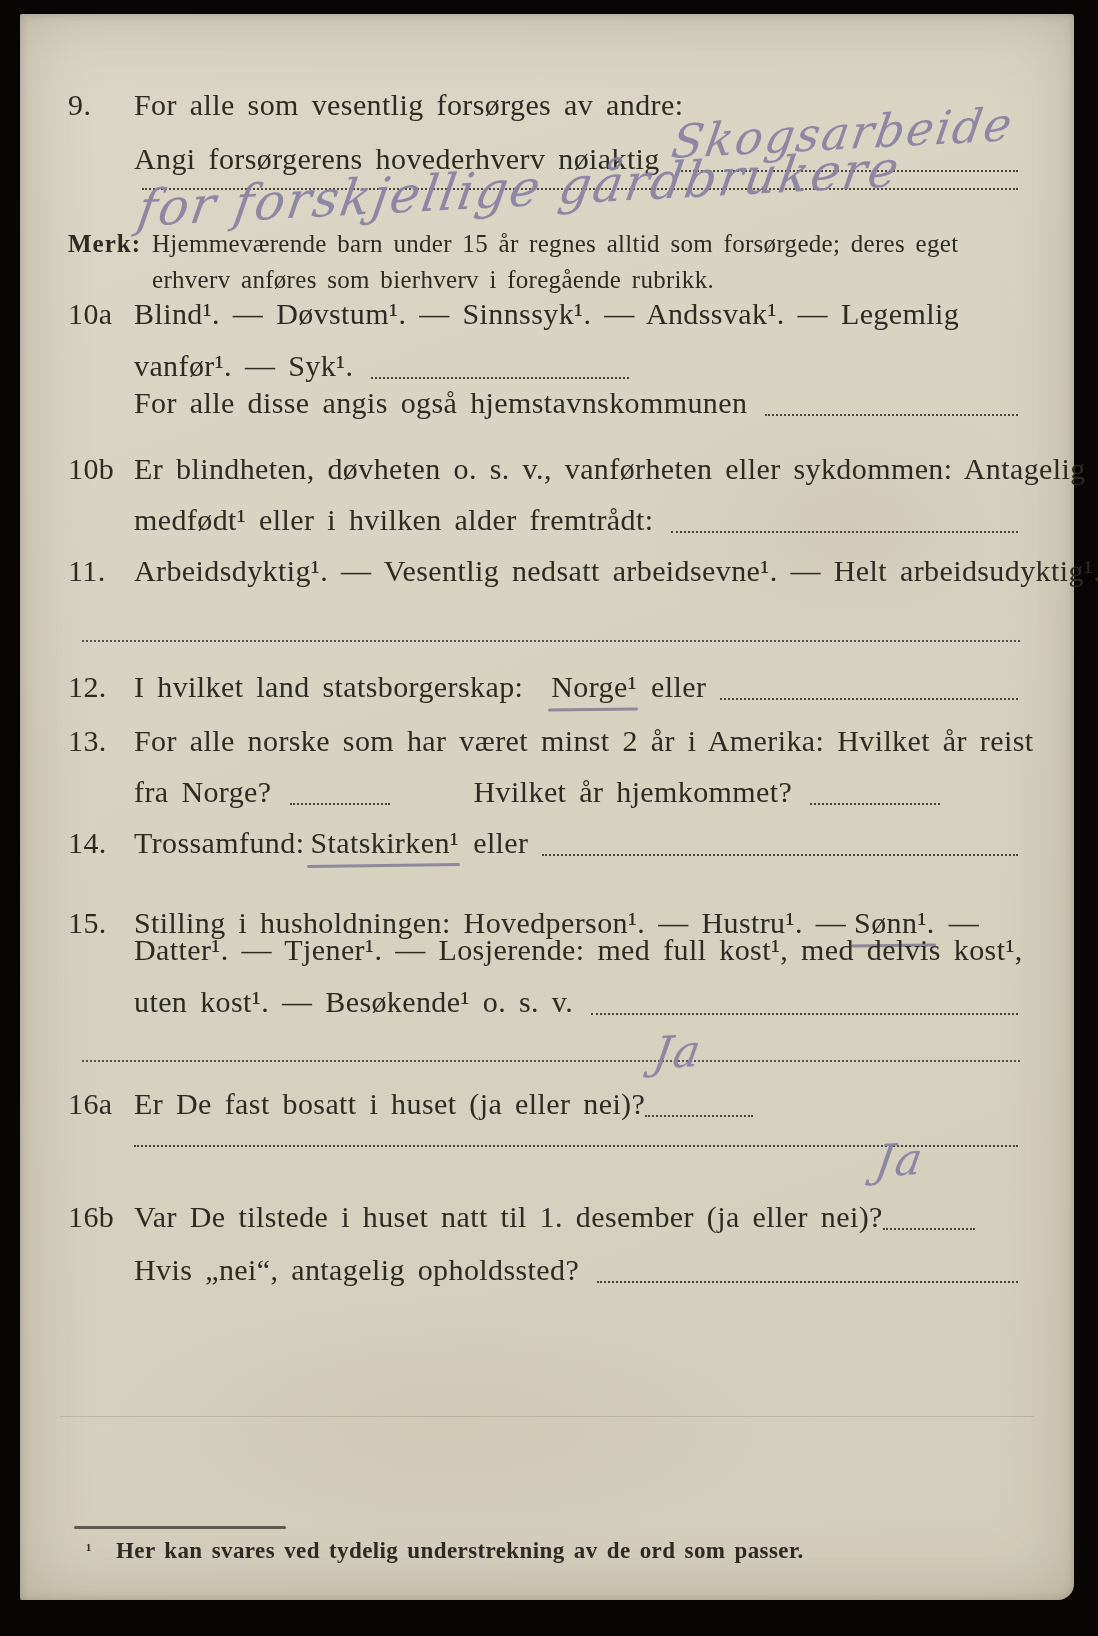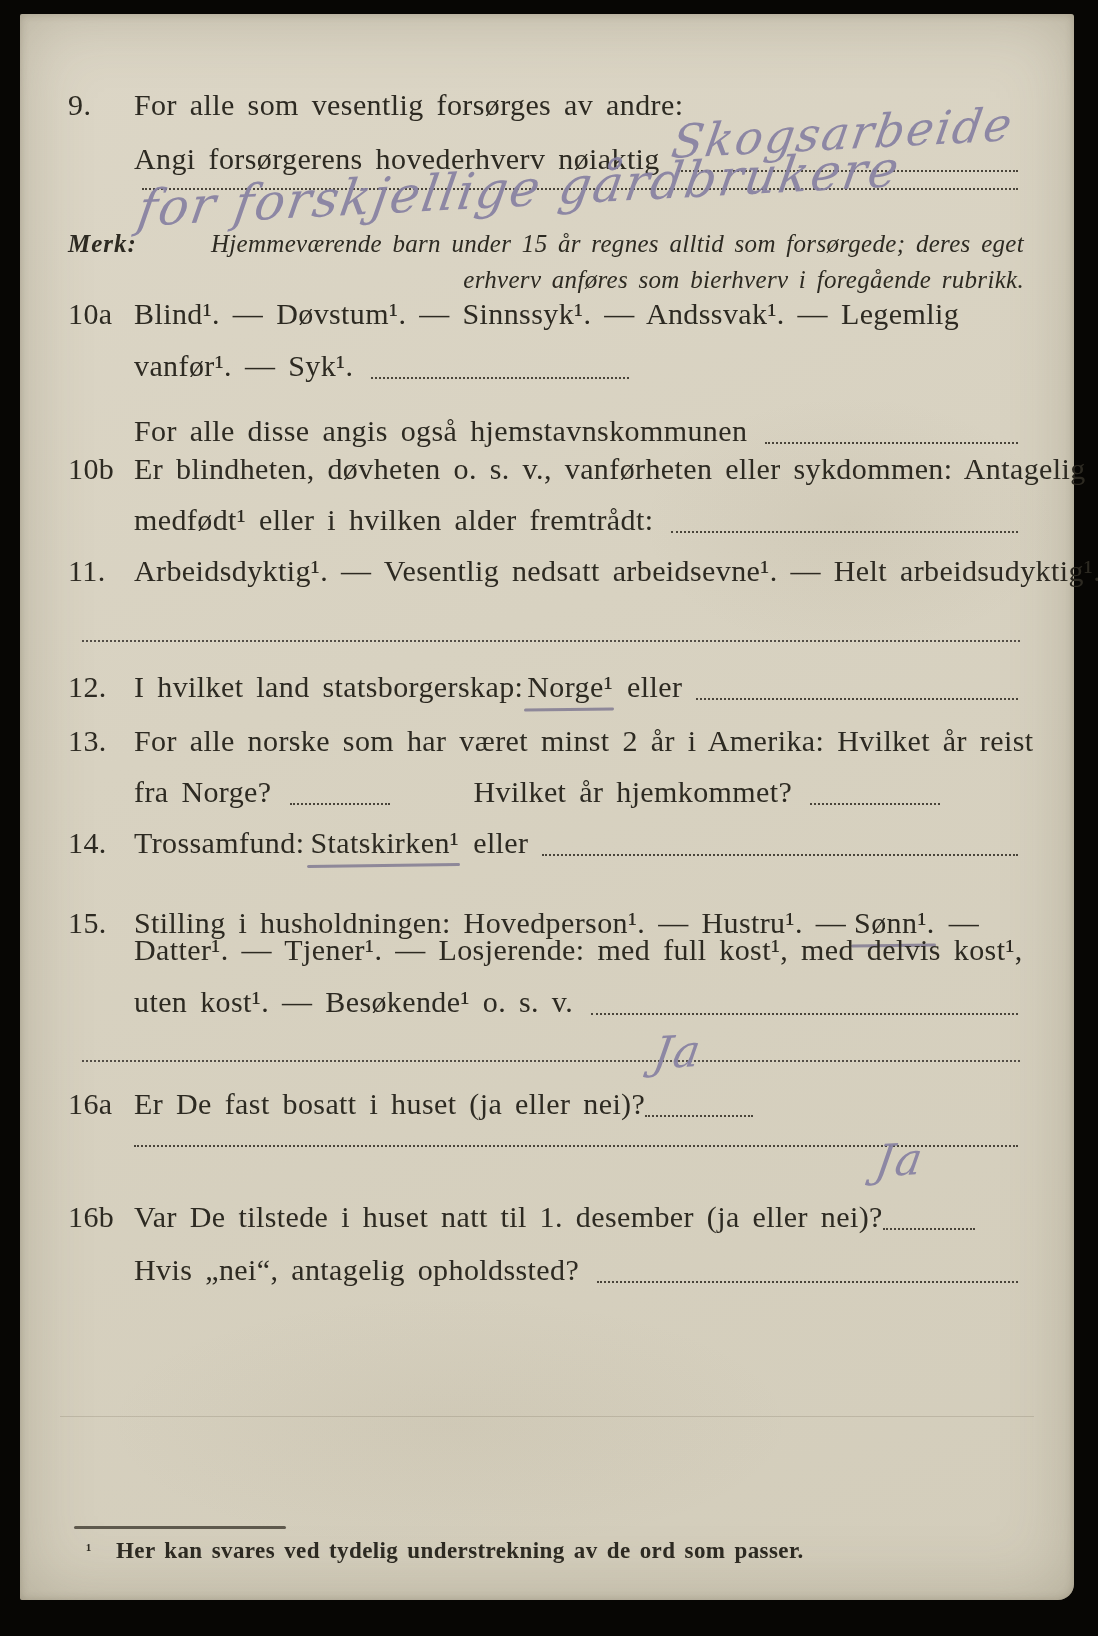--- a/index.html
+++ b/index.html
@@ -47,24 +47,24 @@
     opacity:.9;
   }
   .faint-line{
     position:absolute;left:40px;right:40px;height:1px;
     background:rgba(110,102,82,.22);
   }
   .merk{
     position:absolute;left:48px;right:50px;
     display:flex;align-items:flex-start;
     font-size:25px;line-height:1.45;color:#2d2a22;
-    letter-spacing:.3px;word-spacing:4px;font-style:italic;
+    letter-spacing:.3px;word-spacing:4px;
   }
   .merk .label{flex:0 0 84px;font-weight:bold;letter-spacing:1px;}
-  .merk .body{flex:1 1 auto;white-space:normal;text-align:right;}
+  .merk .body{flex:1 1 auto;white-space:normal;}
   .pencil-underline{position:relative;}
   .pencil-underline::after{
     content:"";position:absolute;left:-3px;right:-1px;bottom:-5px;height:3px;
     background:rgba(118,111,140,.75);border-radius:3px;transform:rotate(-.8deg);
   }
   .gapL{margin-left:8px;}
   .gapR{margin-right:14px;}
   .hw{
     position:absolute;
     font-family:"DejaVu Serif", serif;
@@ -118,21 +118,21 @@
   </div>
 
   <div class="row" style="top:281px">
     <span class="num">10a</span>
     <span class="txt">Blind¹. — Døvstum¹. — Sinnssyk¹. — Andssvak¹. — Legemlig</span>
   </div>
   <div class="row cont" style="top:333px">
     <span class="txt">vanfør¹. — Syk¹.</span>
     <span class="dots fixed" style="width:258px"></span>
   </div>
-  <div class="row cont" style="top:398px">
+  <div class="row cont" style="top:370px">
     <span class="txt">For alle disse angis også hjemstavnskommunen</span>
     <span class="dots"></span>
   </div>
 
   <div class="row" style="top:436px">
     <span class="num">10b</span>
     <span class="txt">Er blindheten, døvheten o. s. v., vanførheten eller sykdommen:  Antagelig</span>
   </div>
   <div class="row cont" style="top:487px">
     <span class="txt">medfødt¹ eller i hvilken alder fremtrådt:</span>
@@ -142,21 +142,21 @@
   <div class="row" style="top:538px">
     <span class="num">11.</span>
     <span class="txt">Arbeidsdyktig¹. — Vesentlig nedsatt arbeidsevne¹. — Helt arbeidsudyktig¹.</span>
   </div>
 
   <div class="divider" style="top:626px"></div>
 
   <div class="row" style="top:654px">
     <span class="num">12.</span>
     <span class="txt">I hvilket land statsborgerskap:</span>
-    <span class="txt pencil-underline gapL gapR" style="margin-left:4px">Norge¹</span>
+    <span class="txt pencil-underline gapL gapR" style="margin-left:28px">Norge¹</span>
     <span class="txt gapR">eller</span>
     <span class="dots"></span>
   </div>
 
   <div class="row" style="top:708px">
     <span class="num">13.</span>
     <span class="txt">For alle norske som har været minst 2 år i Amerika:  Hvilket år reist</span>
   </div>
   <div class="row cont" style="top:759px">
     <span class="txt">fra Norge?</span>

